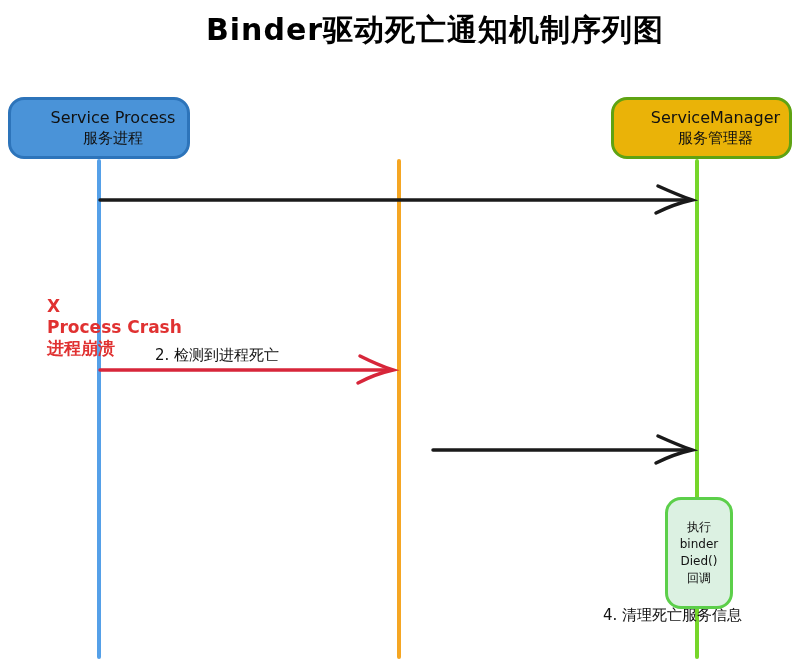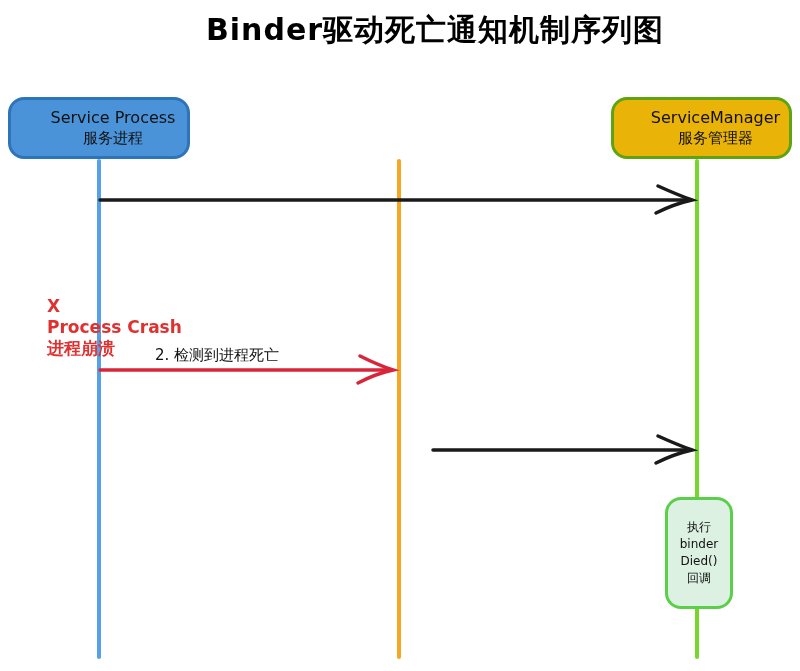--- a/index.html
+++ b/index.html
@@ -143,20 +143,21 @@
       <path d="M360 356 Q378 365 393 370 Q375 374 358 383" stroke="#d7263a"></path>
     </g>
 
     <g fill="none" stroke-width="3.5" stroke-linecap="round">
       <line x1="433" y1="450" x2="688" y2="450" stroke="#1a1a1a"></line>
       <path d="M658 436 Q678 445 692 450 Q674 454 656 463" stroke="#1a1a1a"></path>
     </g>
   </svg>
 
   <div class="msg-label" id="msg-label-2">2. 检测到进程死亡</div>
+  <div class="msg-label" id="msg-label-4">4. 清理死亡服务信息</div>
 
   <div class="note" id="note-2" style="background-color: rgb(220, 241, 226); border-color: rgb(92, 207, 74);">
     <div>执行</div>
     <div>binder</div>
     <div>Died()</div>
     <div>回调</div>
   </div>
 
 </div>
 

